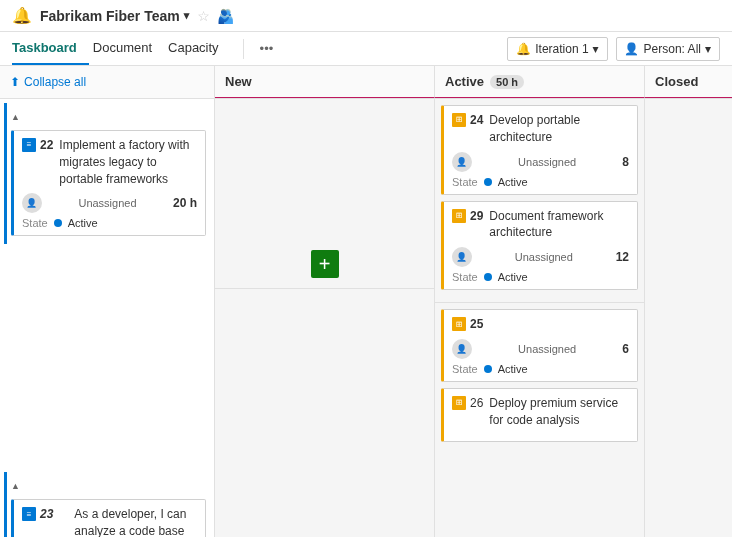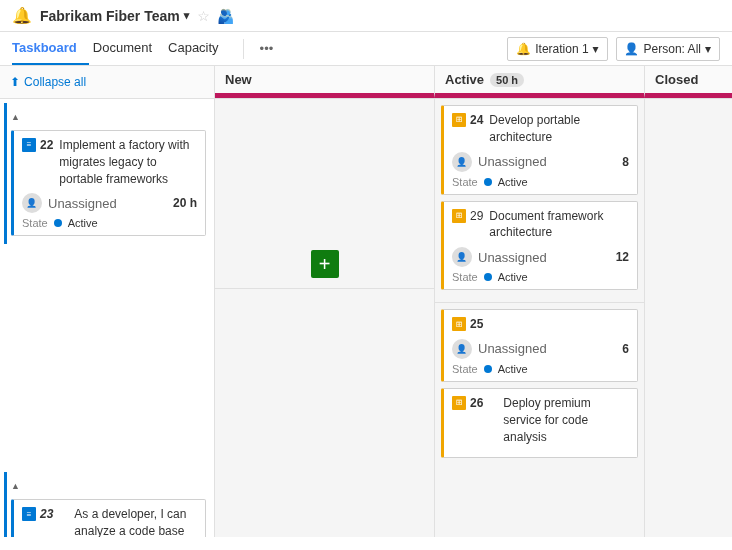--- a/index.html
+++ b/index.html
@@ -5,47 +5,47 @@
     * { box-sizing: border-box; margin: 0; padding: 0; }
     body { font-family: 'Segoe UI', Arial, sans-serif; font-size: 13px; background: #fff; color: #333; width: 732px; height: 550px; overflow: hidden; }
 
     
     .top-bar { display: flex; align-items: center; padding: 6px 12px; border-bottom: 1px solid #e0e0e0; gap: 8px; }
     .team-name { font-size: 14px; font-weight: 600; color: #333; display: flex; align-items: center; gap: 4px; cursor: pointer; }
 
     
     .nav-bar { display: flex; align-items: center; padding: 0 12px; border-bottom: 1px solid #e0e0e0; }
     .nav-item { padding: 8px 12px 8px 0; font-size: 13px; cursor: pointer; color: #333; text-decoration: none; border-bottom: 2px solid transparent; margin-right: 4px; }
-    .nav-item.active { border-bottom: 2px solid #0078d4; color: #3b82f6; font-weight: 600; }
+    .nav-item.active { border-bottom: 2px solid #0078d4; color: #0f766e; font-weight: 600; }
     .nav-separator { width: 1px; background: #e0e0e0; height: 20px; margin: 0 8px; }
     .nav-more { color: #666; padding: 8px 8px; cursor: pointer; }
     .nav-right { margin-left: auto; display: flex; align-items: center; gap: 8px; }
     .nav-btn { display: flex; align-items: center; gap: 4px; padding: 4px 8px; border: 1px solid #ccc; border-radius: 2px; cursor: pointer; font-size: 12px; background: #fff; color: #333; }
     .collapse-all { display: flex; align-items: center; gap: 4px; font-size: 12px; color: #0078d4; cursor: pointer; }
 
     
     .wi-card { background: #fff; border: 1px solid #d0d0d0; border-radius: 2px; margin-bottom: 6px; padding: 6px 8px; border-left: 3px solid #0078d4; font-size: 12px; }
     .wi-card.yellow-left { border-left-color: #f0a500; }
     .wi-card-title { display: flex; align-items: flex-start; gap: 4px; margin-bottom: 6px; font-size: 12px; line-height: 1.4; }
     .wi-icon { width: 14px; height: 14px; flex-shrink: 0; margin-top: 1px; }
     .wi-icon.blue-book { background: #0078d4; border-radius: 1px; display: flex; align-items: center; justify-content: center; font-size: 8px; color: #fff; }
     .wi-icon.yellow-box { background: #f0a500; border-radius: 1px; display: flex; align-items: center; justify-content: center; font-size: 8px; color: #fff; }
 
     .wi-meta { display: flex; align-items: center; gap: 6px; margin-bottom: 4px; }
     .avatar { width: 20px; height: 20px; border-radius: 50%; background: #ddd; display: flex; align-items: center; justify-content: center; font-size: 10px; color: #666; flex-shrink: 0; }
-    .wi-assignee { color: #666; font-size: 13px; flex: 1; }
+    .wi-assignee { color: #666; font-size: 11px; flex: 1; text-align: center; }
     .wi-effort { font-weight: 700; font-size: 12px; color: #333; margin-left: auto; }
 
     .wi-state { display: flex; align-items: center; gap: 6px; font-size: 11px; color: #666; }
     .state-dot { width: 8px; height: 8px; border-radius: 50%; background: #0078d4; flex-shrink: 0; }
     .state-label { color: #333; }
 
     
     .add-btn { width: 28px; height: 28px; background: #107c10; color: #fff; border: none; border-radius: 2px; font-size: 20px; cursor: pointer; display: flex; align-items: center; justify-content: center; margin: 4px auto; }
-    .board-col-header { padding: 6px 10px; font-size: 13px; font-weight: 600; background: #fafafa; border-bottom: 5px solid #be185d; height: 32px; display: flex; align-items: center; gap: 4px; }
+    .board-col-header { padding: 6px 10px; font-size: 13px; font-weight: 600; background: #fafafa; border-bottom: 1px solid #be185d; height: 32px; display: flex; align-items: center; gap: 4px; }
 
     .effort-badge { background: #e0e0e0; border-radius: 10px; padding: 1px 6px; font-size: 11px; font-weight: 600; color: #333; }
 
     
     ::-webkit-scrollbar { width: 4px; }
     ::-webkit-scrollbar-thumb { background: #ccc; border-radius: 2px; }
     .star-icon { font-size: 14px; color: #ccc; }
   </style>
 </head>
 <body>
@@ -181,21 +181,21 @@
         <div class="wi-state">
           <span style="color:#888; font-size:11px;">State</span>
           <span class="state-dot"></span>
           <span class="state-label">Active</span>
         </div>
       </div>
 
       <div class="wi-card yellow-left">
         <div class="wi-card-title">
           <span class="wi-icon yellow-box">⊞</span>
-          <span style="font-weight:400; margin-right:2px;">29</span>
+          <span style="font-weight:700; margin-right:2px;">29</span>
           <span>Document framework architecture</span>
         </div>
         <div class="wi-meta">
           <div class="avatar" style="background:#ddd; font-size:9px;">👤</div>
           <span class="wi-assignee">Unassigned</span>
           <span class="wi-effort">12</span>
         </div>
         <div class="wi-state">
           <span style="color:#888; font-size:11px;">State</span>
           <span class="state-dot"></span>
@@ -219,21 +219,21 @@
         <div class="wi-state">
           <span style="color:#888; font-size:11px;">State</span>
           <span class="state-dot"></span>
           <span class="state-label">Active</span>
         </div>
       </div>
 
       <div class="wi-card yellow-left">
         <div class="wi-card-title">
           <span class="wi-icon yellow-box">⊞</span>
-          <span style="font-weight:700; margin-right:16px;">26</span>
+          <span style="font-weight:400; margin-right:2px;">26</span>
           <span>Deploy premium service for code analysis</span>
         </div>
       </div>
     </div>
   </div>
 
   <div style="flex:1; background:#f5f5f5; overflow-y:auto;">
   </div>
 
 </div>

